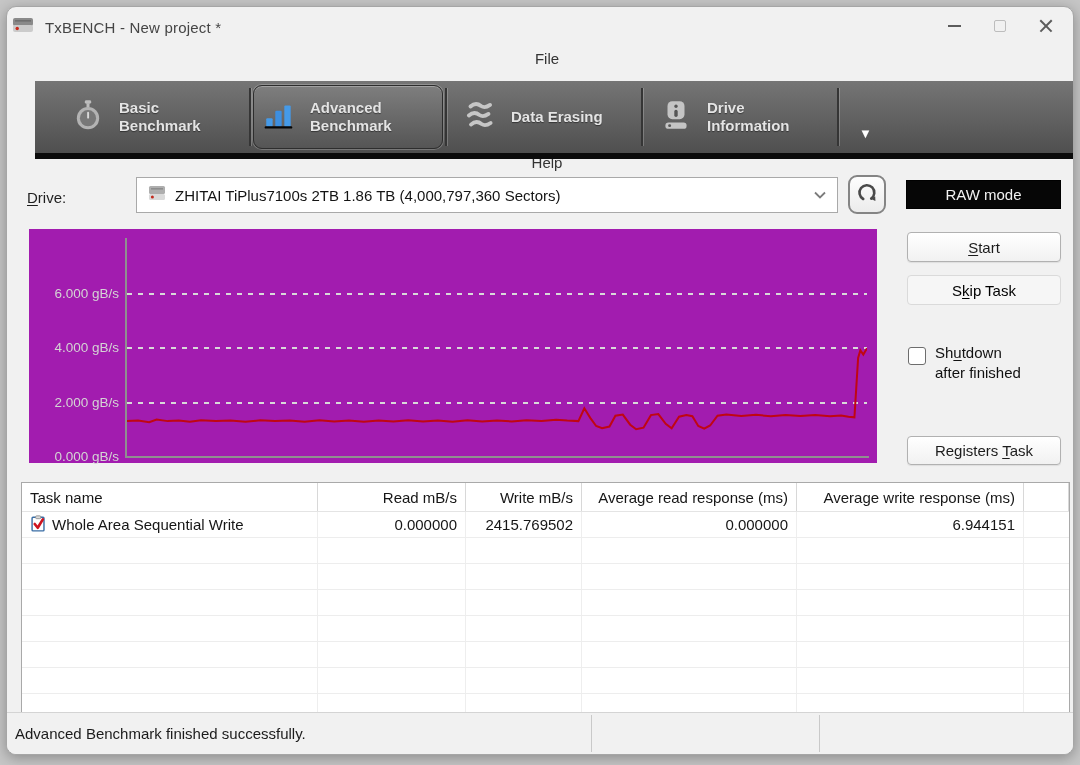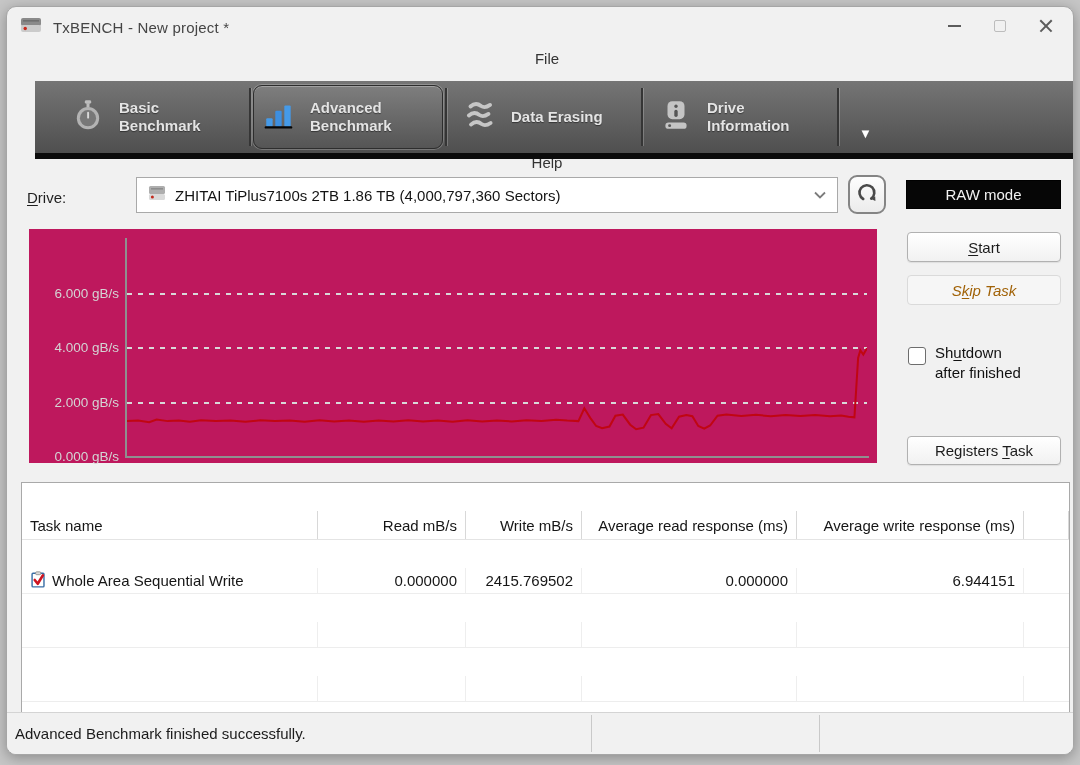--- a/index.html
+++ b/index.html
@@ -6,21 +6,21 @@
   html,body { width:1080px; height:765px; overflow:hidden; }
   body { background:#c6c6c6; font-family:"Liberation Sans", sans-serif; }
 
   .window {
     position:absolute; left:6px; top:6px; width:1068px; height:749px;
     background:#f1f1f1; border:1px solid #a6a6a6; border-radius:10px;
     overflow:hidden; box-shadow:0 3px 14px rgba(0,0,0,.30);
   }
 
   
-  .titlebar { position:relative; height:40px; display:flex; align-items:center; padding-left:12px; }
+  .titlebar { position:relative; height:40px; display:flex; align-items:center; padding-left:4px; }
   .titlebar .app-title { font-size:15px; color:#454545; margin-left:10px; letter-spacing:.2px; }
   .win-controls { position:absolute; right:4px; top:0; height:38px; display:flex; }
   .win-btn { width:46px; height:38px; display:flex; align-items:center; justify-content:center; }
   .glyph-min { width:13px; height:2px; background:#5c5c5c; }
   .glyph-max { width:12px; height:12px; border:1.6px solid #bdbdbd; border-radius:2px; }
   .glyph-close { position:relative; width:14px; height:14px; }
   .glyph-close::before,.glyph-close::after { content:""; position:absolute; left:-1px; top:6px; width:16px; height:1.8px; background:#5c5c5c; }
   .glyph-close::before { transform:rotate(45deg);} .glyph-close::after { transform:rotate(-45deg);}
 
   
@@ -43,47 +43,47 @@
   .u { text-decoration:underline; text-underline-offset:2px; }
   .drive-combo { position:absolute; left:129px; top:170px; width:702px; height:36px; background:#fff;
     border:1px solid #a9a9a9; display:flex; align-items:center; padding:0 10px; gap:8px; }
   .drive-combo .combo-text { font-size:15px; color:#141414; flex:1; white-space:nowrap; overflow:hidden; }
   .refresh-btn { position:absolute; left:841px; top:168px; width:38px; height:39px; border:2px solid #858585;
     border-radius:9px; background:linear-gradient(#fdfdfd,#ececec); display:flex; align-items:center; justify-content:center; }
   .raw-btn { position:absolute; left:899px; top:173px; width:155px; height:29px; background:#060606; color:#f2f2f2;
     font-size:15px; display:flex; align-items:center; justify-content:center; border:1px solid #000; }
 
   
-  .chart { position:absolute; left:22px; top:222px; width:848px; height:234px; background:#be185d; }
+  .chart { position:absolute; left:22px; top:222px; width:848px; height:234px; background:#a21caf; }
   .ylabels { position:absolute; left:4px; top:9px; width:86px; height:218px; }
   .ytick { position:absolute; right:0; transform:translateY(-50%); color:#d4d4d4; font-size:13.5px; white-space:nowrap; }
   .yt0{top:25%;} .yt1{top:50%;} .yt2{top:75%;} .yt3{top:100%;}
   .axis-y { position:absolute; left:96px; top:9px; bottom:5px; width:2px; background:#8f8f8f; }
   .axis-x { position:absolute; left:96px; right:8px; bottom:5px; height:2px; background:#8f8f8f; }
   .plot { position:absolute; left:98px; top:9px; right:10px; bottom:7px; }
   .gridline { position:absolute; left:0; right:0; height:2px;
     background:repeating-linear-gradient(90deg,#d9d9d9 0 5px,transparent 5px 11px); }
   .g0{top:25%;} .g1{top:50%;} .g2{top:75%;}
   .plot svg { position:absolute; inset:0; width:100%; height:100%; }
 
   
   .btn { position:absolute; left:900px; width:154px; height:30px; border:1px solid #b1b1b1; border-radius:4px;
     background:linear-gradient(#ffffff,#f1f1f1); font-size:15px; color:#1c1c1c;
     display:flex; align-items:center; justify-content:center; box-shadow:0 1px 1px rgba(0,0,0,.08); }
   .btn-start { top:225px; }
-  .btn-skip { top:268px; color:#a16207; background:#f6f6f6; border-color:#dadada; box-shadow:none;font-style:italic; }
+  .btn-skip { top:268px; color:#000000; background:#f6f6f6; border-color:#dadada; box-shadow:none; }
   .btn-registers { top:429px; height:29px; }
   .chk-row { position:absolute; left:901px; top:336px; display:flex; gap:9px; align-items:flex-start; }
   .checkbox { width:18px; height:18px; background:#fff; border:1.6px solid #6d6d6d; border-radius:3px; margin-top:4px; }
   .chk-label { font-size:15px; color:#111; line-height:1.3; }
 
   
   .table { position:absolute; left:14px; top:475px; width:1049px; height:238px; background:#fff;
     border:1px solid #a9a9a9; overflow:hidden; display:flex; flex-direction:column; }
-  .t-row { display:flex; height:26px; border-bottom:1px solid #ededed; flex:none;margin-top:28px; }
+  .t-row { display:flex; height:26px; border-bottom:1px solid #ededed; flex:none; }
   .t-head { height:29px; border-bottom:1px solid #e4e4e4; }
   .cell { display:flex; align-items:center; font-size:15px; color:#161616; border-right:1px solid #eeeeee;
     padding:0 8px; overflow:hidden; white-space:nowrap; }
   .t-head .cell { border-right:1px solid #d8d8d8; }
   .c0{width:296px;} .c1{width:148px;} .c2{width:116px;} .c3{width:215px;} .c4{width:227px;} .c5{flex:1; border-right:none;}
   .num { justify-content:flex-end; }
   .task-cell { gap:5px; }
 
   
   .statusbar { position:absolute; left:0; right:0; bottom:0; height:42px; background:#f1f1f1;

